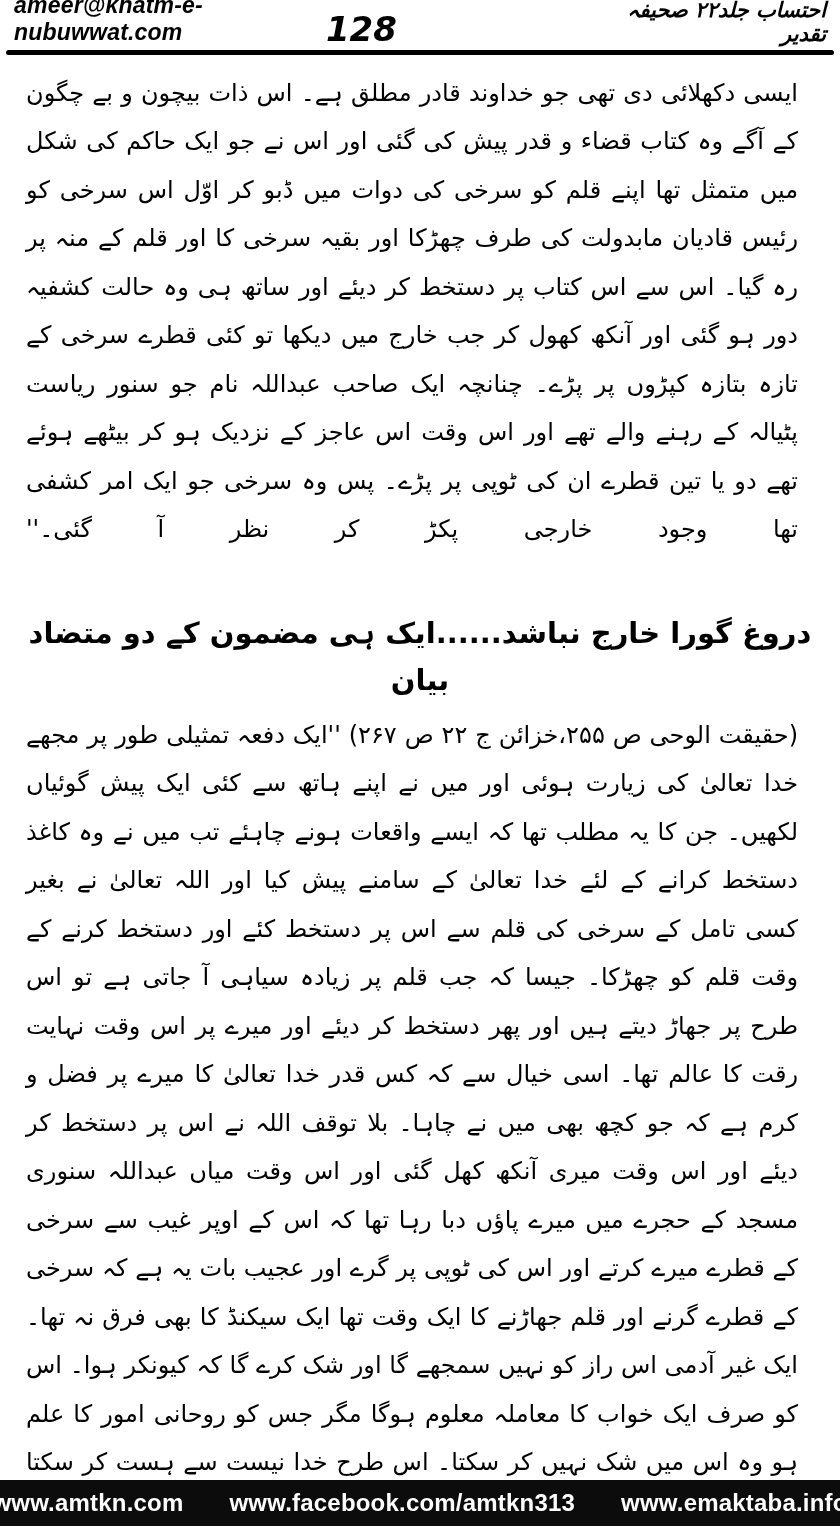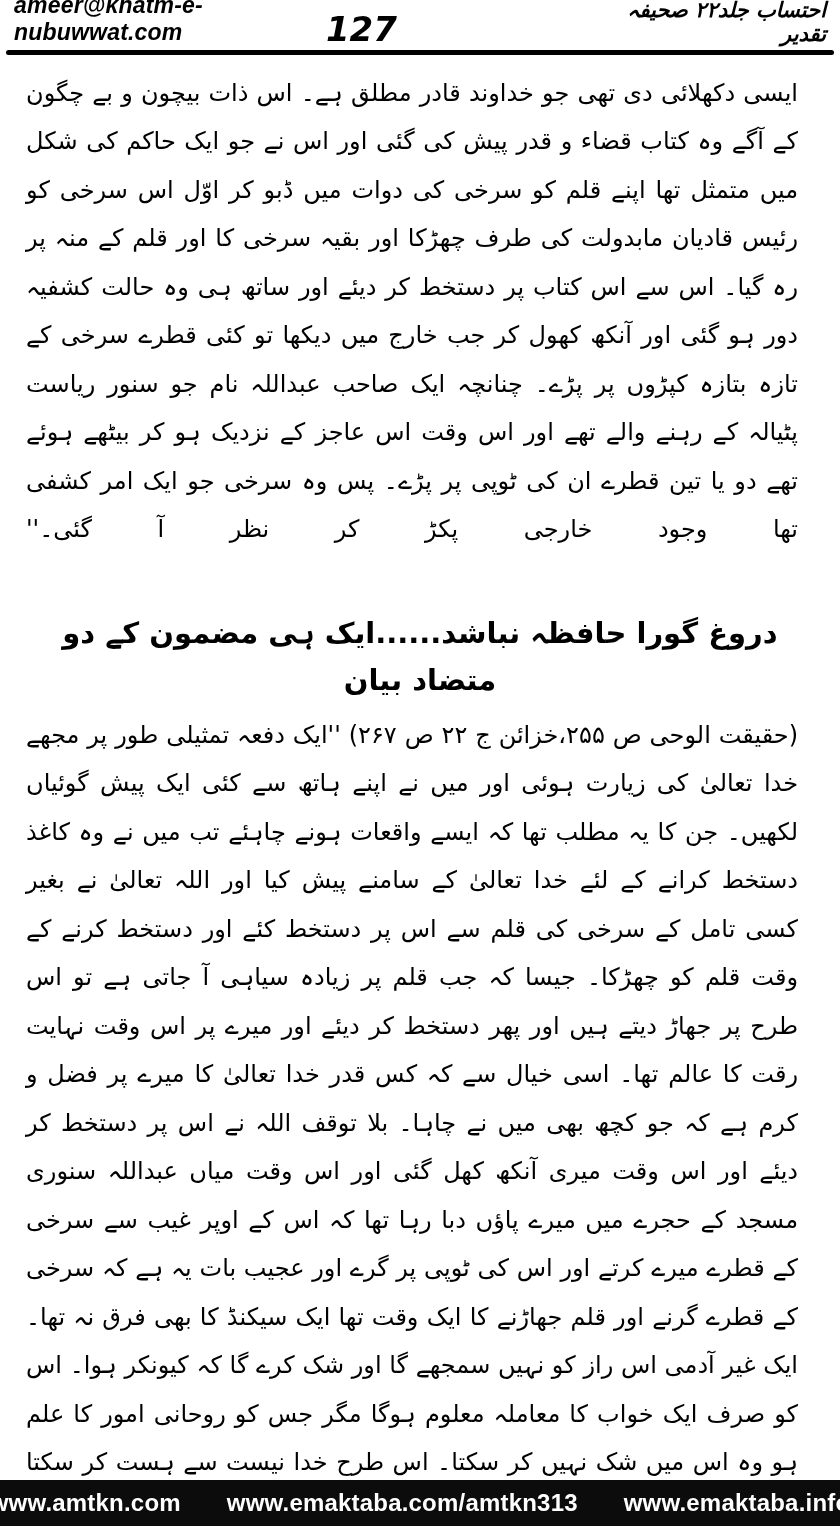--- a/index.html
+++ b/index.html
@@ -51,32 +51,32 @@
   }
   .ftr span{white-space:nowrap;}
 </style>
 </head>
 <body>
 
 <div class="page">
 
   <div class="hdr">
     <div class="hdr-email">ameer@khatm-e-nubuwwat.com</div>
-    <div class="hdr-pagenum">127</div>
+    <div class="hdr-pagenum">128</div>
     <div class="hdr-title">احتساب جلد۲۲ صحیفہ تقدیر</div>
   </div>
 
   <div class="hdr-rule"></div>
 
   <div class="body">
     <p class="para">ایسی دکھلائی دی تھی جو خداوند قادر مطلق ہے۔ اس ذات بیچون و بے چگون کے آگے وہ کتاب قضاء و قدر پیش کی گئی اور اس نے جو ایک حاکم کی شکل میں متمثل تھا اپنے قلم کو سرخی کی دوات میں ڈبو کر اوّل اس سرخی کو رئیس قادیان مابدولت کی طرف چھڑکا اور بقیہ سرخی کا اور قلم کے منہ پر رہ گیا۔ اس سے اس کتاب پر دستخط کر دیئے اور ساتھ ہی وہ حالت کشفیہ دور ہو گئی اور آنکھ کھول کر جب خارج میں دیکھا تو کئی قطرے سرخی کے تازہ بتازہ کپڑوں پر پڑے۔ چنانچہ ایک صاحب عبداللہ نام جو سنور ریاست پٹیالہ کے رہنے والے تھے اور اس وقت اس عاجز کے نزدیک ہو کر بیٹھے ہوئے تھے دو یا تین قطرے ان کی ٹوپی پر پڑے۔ پس وہ سرخی جو ایک امر کشفی تھا وجود خارجی پکڑ کر نظر آ گئی۔''</p>
-    <div class="sec-heading">دروغ گورا حافظہ نباشد......ایک ہی مضمون کے دو متضاد بیان</div>
+    <div class="sec-heading">دروغ گورا خارج نباشد......ایک ہی مضمون کے دو متضاد بیان</div>
     <p class="para">(حقیقت الوحی ص ۲۵۵،خزائن ج ۲۲ ص ۲۶۷) ''ایک دفعہ تمثیلی طور پر مجھے خدا تعالیٰ کی زیارت ہوئی اور میں نے اپنے ہاتھ سے کئی ایک پیش گوئیاں لکھیں۔ جن کا یہ مطلب تھا کہ ایسے واقعات ہونے چاہئے تب میں نے وہ کاغذ دستخط کرانے کے لئے خدا تعالیٰ کے سامنے پیش کیا اور اللہ تعالیٰ نے بغیر کسی تامل کے سرخی کی قلم سے اس پر دستخط کئے اور دستخط کرنے کے وقت قلم کو چھڑکا۔ جیسا کہ جب قلم پر زیادہ سیاہی آ جاتی ہے تو اس طرح پر جھاڑ دیتے ہیں اور پھر دستخط کر دیئے اور میرے پر اس وقت نہایت رقت کا عالم تھا۔ اسی خیال سے کہ کس قدر خدا تعالیٰ کا میرے پر فضل و کرم ہے کہ جو کچھ بھی میں نے چاہا۔ بلا توقف اللہ نے اس پر دستخط کر دیئے اور اس وقت میری آنکھ کھل گئی اور اس وقت میاں عبداللہ سنوری مسجد کے حجرے میں میرے پاؤں دبا رہا تھا کہ اس کے اوپر غیب سے سرخی کے قطرے میرے کرتے اور اس کی ٹوپی پر گرے اور عجیب بات یہ ہے کہ سرخی کے قطرے گرنے اور قلم جھاڑنے کا ایک وقت تھا ایک سیکنڈ کا بھی فرق نہ تھا۔ ایک غیر آدمی اس راز کو نہیں سمجھے گا اور شک کرے گا کہ کیونکر ہوا۔ اس کو صرف ایک خواب کا معاملہ معلوم ہوگا مگر جس کو روحانی امور کا علم ہو وہ اس میں شک نہیں کر سکتا۔ اس طرح خدا نیست سے ہست کر سکتا ہے۔ غرض میں نے یہ سارا قصہ میاں عبداللہ کو سنایا اور اس وقت میری آنکھوں سے آنسو جاری تھے۔ عبداللہ ایک روایت کا گواہ ہے۔ اس پر بہت اثر ہوا اور اس نے میرا کرتہ بطور تبرک اپنے پاس رکھ لیا جو اب تک اس کے پاس موجود ہے۔''</p>
 
   </div>
 
   <div class="ftr">
     <span>www.amtkn.com</span>
-    <span>www.emaktaba.com/amtkn313</span>
+    <span>www.facebook.com/amtkn313</span>
     <span>www.emaktaba.info</span>
   </div>
 
 </div>
 
 </body></html>

